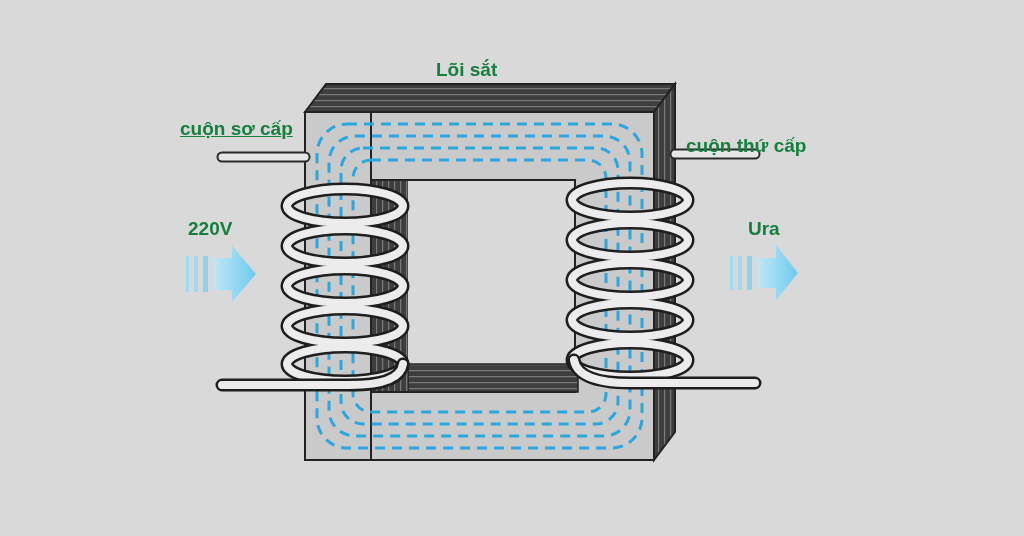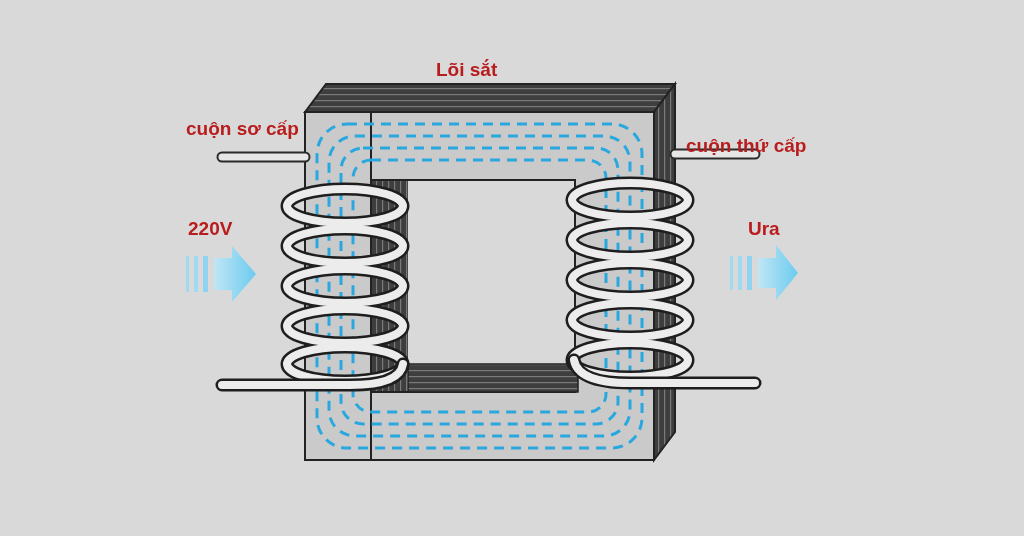--- a/index.html
+++ b/index.html
@@ -4,21 +4,21 @@
   <style>
     html, body { margin: 0; padding: 0; }
     body {
       width: 1024px; height: 536px; overflow: hidden;
       background: #d9d9d9;
       font-family: "Liberation Sans", "DejaVu Sans", sans-serif;
       position: relative;
     }
     .label {
       position: absolute;
-      color: #b91c1c;
+      color: #15803d;
       font-weight: bold;
       font-size: 19px;
       white-space: nowrap;
       line-height: 1;
     }
     svg.diagram { position: absolute; left: 0; top: 0; }
   </style>
 </head>
 <body>
 
@@ -116,16 +116,16 @@
 
   <g>
     <rect x="730" y="256" width="3" height="34" fill="#9fdaf2"></rect>
     <rect x="738" y="256" width="4" height="34" fill="#9fdaf2"></rect>
     <rect x="747" y="256" width="5" height="34" fill="#8ed4f0"></rect>
     <polygon points="758,258 776,258 776,245 798,273 776,300 776,288 758,288" fill="url(#arrowGrad)"></polygon>
   </g>
 </svg>
 
 <div class="label" style="left:436px; top:60px;">Lõi sắt</div>
-<div class="label" style="left:186px; top:119px;">cuộn sơ cấp</div>
+<div class="label" style="left:180px; top:119px;text-decoration:underline;">cuộn sơ cấp</div>
 <div class="label" style="left:686px; top:113px;margin-top:23px;">cuộn thứ cấp</div>
 <div class="label" style="left:188px; top:219px;">220V</div>
 <div class="label" style="left:748px; top:219px;text-align:right;">Ura</div>
 
 </body></html>

